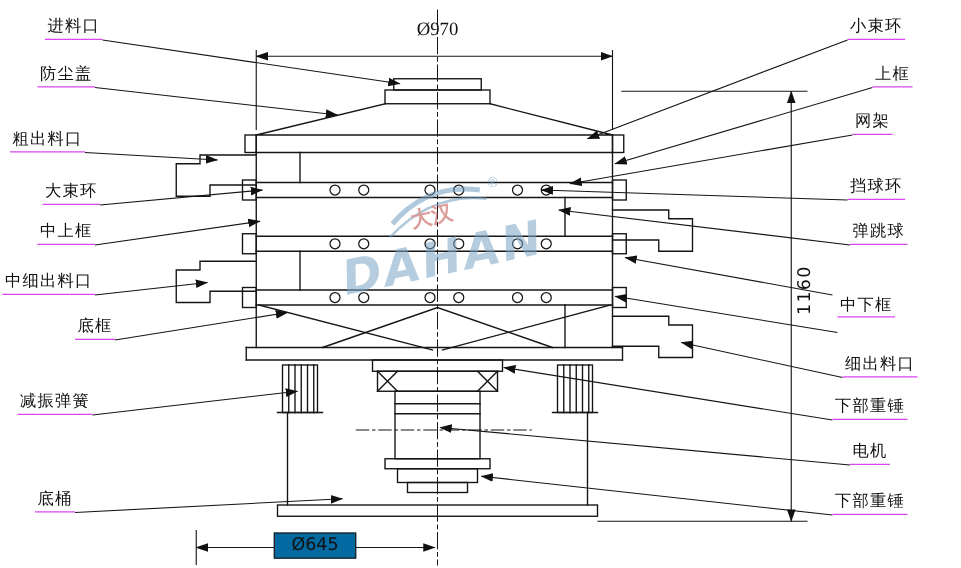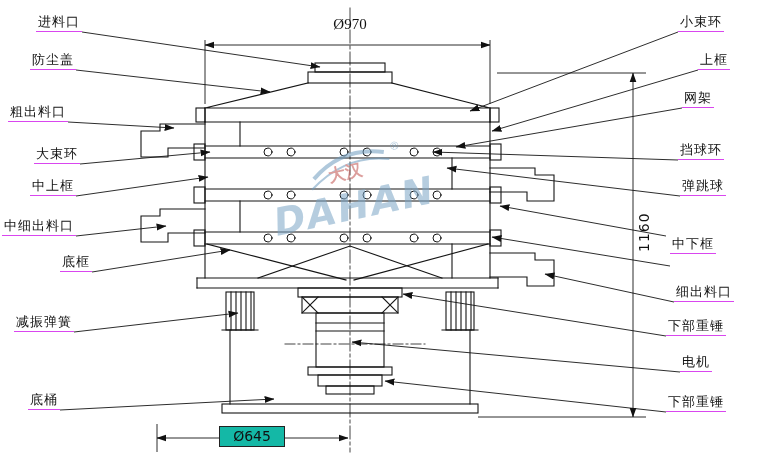--- a/index.html
+++ b/index.html
@@ -9,21 +9,21 @@
   .lbl {
     position:absolute; font-size:13px; color:#111;
     border-bottom:1px solid #d946ef; height:20px; line-height:19px;
     text-align:center; white-space:nowrap; letter-spacing:1px;
   }
   .dim {
     position:absolute; font-size:15px; color:#111;
     text-align:center; white-space:nowrap;
   }
   .dim-box {
-    border:1px solid #222; background:#14b8a6; height:21px;
+    border:1px solid #222; background:#0369a1; height:21px;
     line-height:19px; font-size:14px;
   }
   .dim-vert {
     transform:rotate(-90deg); transform-origin:left top;
     font-size:14px; letter-spacing:1px;
   }
 </style>
 </head>
 <body>
 

